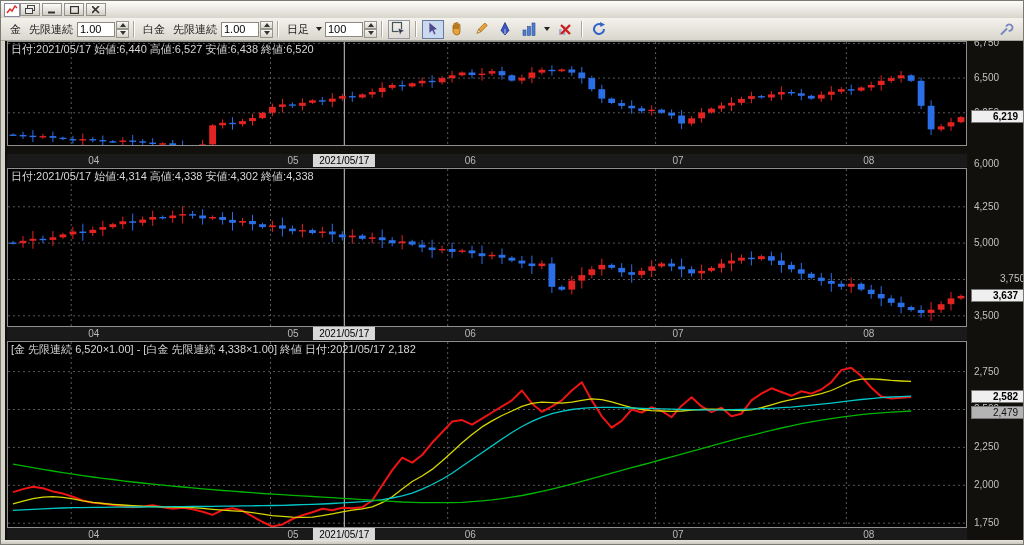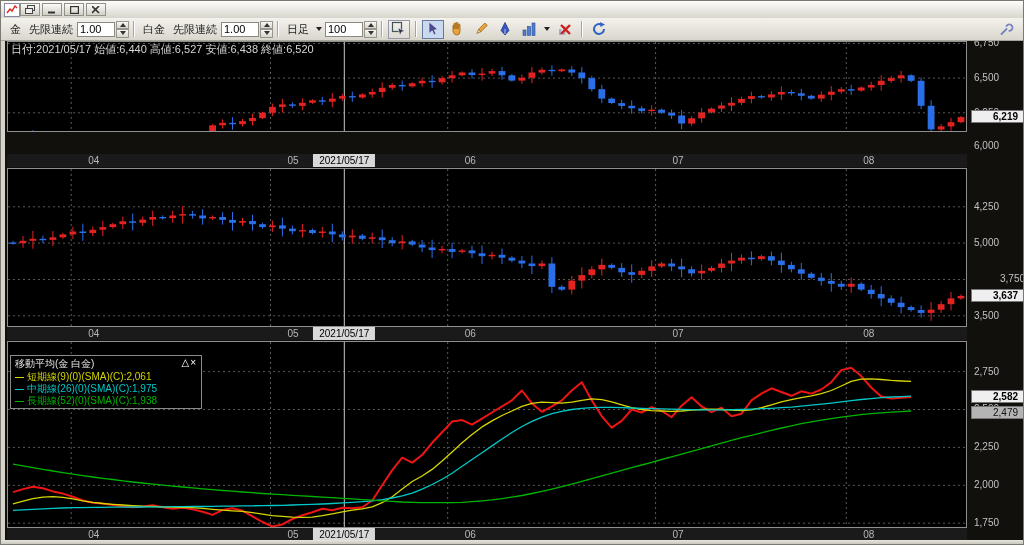--- a/index.html
+++ b/index.html
@@ -181,21 +181,21 @@
     </button>
     <button class="tb-btn tb-right">
       <svg width="16" height="16">
           <path d="M3.5,13 L8.5,8 M8.5,5 a3.2,3.2 0 1 1 2.8,4.8" fill="none" stroke="#7585c0" stroke-width="1.8" stroke-linecap="round"></path>
         </svg>
     </button>
   </div>
 
   <div class="chart-body" id="chartbody">
 
-    <div class="plot" style="top:1px;height:91px;">
+    <div class="plot" style="top:1px;height:105px;">
       <div class="pane-header">日付:2021/05/17 始値:6,440 高値:6,527 安値:6,438 終値:6,520</div>
     <svg width="958" height="111">
           <line x1="0" y1="1.4" x2="958" y2="1.4" stroke="#585858" stroke-dasharray="2,3"></line>
           <line x1="0" y1="36.1" x2="958" y2="36.1" stroke="#585858" stroke-dasharray="2,3"></line>
           <line x1="0" y1="70.8" x2="958" y2="70.8" stroke="#585858" stroke-dasharray="2,3"></line>
           <line x1="0" y1="105.4" x2="958" y2="105.4" stroke="#585858" stroke-dasharray="2,3"></line>
           <line x1="63.2" y1="0" x2="63.2" y2="111" stroke="#5c5c5c" stroke-dasharray="2,3"></line>
           <line x1="262.5" y1="0" x2="262.5" y2="111" stroke="#5c5c5c" stroke-dasharray="2,3"></line>
           <line x1="336.3" y1="0" x2="336.3" y2="111" stroke="#c9c9c9" stroke-dasharray="none"></line>
           <line x1="439.7" y1="0" x2="439.7" y2="111" stroke="#5c5c5c" stroke-dasharray="2,3"></line>
@@ -398,20 +398,21 @@
     <div class="xstrip" style="top:114px;">
         <span class="xt" style="left: 64.228px;">04</span>
         <span class="xt" style="left: 263.492px;">05</span>
         <span class="xt sel" style="left: 337.258px;">2021/05/17</span>
         <span class="xt" style="left: 440.722px;">06</span>
         <span class="xt" style="left: 648.608px;">07</span>
         <span class="xt" style="left: 839.25px;">08</span>
       </div>
 
     <div class="plot" style="top:128px;height:159px;">
+      <div class="pane-header">日付:2021/05/17 始値:4,314 高値:4,338 安値:4,302 終値:4,338</div>
     <svg width="958" height="157">
           <line x1="0" y1="37.8" x2="958" y2="37.8" stroke="#585858" stroke-dasharray="2,3"></line>
           <line x1="0" y1="74.1" x2="958" y2="74.1" stroke="#585858" stroke-dasharray="2,3"></line>
           <line x1="0" y1="110.5" x2="958" y2="110.5" stroke="#585858" stroke-dasharray="2,3"></line>
           <line x1="0" y1="146.8" x2="958" y2="146.8" stroke="#585858" stroke-dasharray="2,3"></line>
           <line x1="63.2" y1="0" x2="63.2" y2="157" stroke="#5c5c5c" stroke-dasharray="2,3"></line>
           <line x1="262.5" y1="0" x2="262.5" y2="157" stroke="#5c5c5c" stroke-dasharray="2,3"></line>
           <line x1="336.3" y1="0" x2="336.3" y2="157" stroke="#c9c9c9" stroke-dasharray="none"></line>
           <line x1="439.7" y1="0" x2="439.7" y2="157" stroke="#5c5c5c" stroke-dasharray="2,3"></line>
           <line x1="647.6" y1="0" x2="647.6" y2="157" stroke="#5c5c5c" stroke-dasharray="2,3"></line>
@@ -613,38 +614,21 @@
     <div class="xstrip" style="top:287px;">
         <span class="xt" style="left: 64.228px;">04</span>
         <span class="xt" style="left: 263.492px;">05</span>
         <span class="xt sel" style="left: 337.258px;">2021/05/17</span>
         <span class="xt" style="left: 440.722px;">06</span>
         <span class="xt" style="left: 648.608px;">07</span>
         <span class="xt" style="left: 839.25px;">08</span>
       </div>
 
     <div class="plot" style="top:301px;height:187px;">
-      <div class="legend">
-        <div class="legend-head">
-          <span>移動平均(金 白金)</span>
-          <span class="legend-ctl">△×</span>
-        </div>
-        <div class="leg-row" style="color: rgb(214, 214, 0);">
-            <span class="leg-dash"></span>
-            <span>短期線(9)(0)(SMA)(C):2,061</span>
-          </div>
-        <div class="leg-row" style="color: rgb(0, 200, 200);">
-            <span class="leg-dash"></span>
-            <span>中期線(26)(0)(SMA)(C):1,975</span>
-          </div>
-        <div class="leg-row" style="color: rgb(0, 180, 0);">
-            <span class="leg-dash"></span>
-            <span>長期線(52)(0)(SMA)(C):1,938</span>
-          </div>
-      </div>
+      <div class="pane-header">[金 先限連続 6,520×1.00] - [白金 先限連続 4,338×1.00]  終値  日付:2021/05/17 2,182</div>
     <svg width="958" height="185">
           <line x1="0" y1="29.6" x2="958" y2="29.6" stroke="#585858" stroke-dasharray="2,3"></line>
           <line x1="0" y1="67.5" x2="958" y2="67.5" stroke="#585858" stroke-dasharray="2,3"></line>
           <line x1="0" y1="105.4" x2="958" y2="105.4" stroke="#585858" stroke-dasharray="2,3"></line>
           <line x1="0" y1="143.3" x2="958" y2="143.3" stroke="#585858" stroke-dasharray="2,3"></line>
           <line x1="0" y1="181.2" x2="958" y2="181.2" stroke="#585858" stroke-dasharray="2,3"></line>
           <line x1="63.2" y1="0" x2="63.2" y2="185" stroke="#5c5c5c" stroke-dasharray="2,3"></line>
           <line x1="262.5" y1="0" x2="262.5" y2="185" stroke="#5c5c5c" stroke-dasharray="2,3"></line>
           <line x1="336.3" y1="0" x2="336.3" y2="185" stroke="#c9c9c9" stroke-dasharray="none"></line>
           <line x1="439.7" y1="0" x2="439.7" y2="185" stroke="#5c5c5c" stroke-dasharray="2,3"></line>
@@ -662,21 +646,21 @@
         <span class="xt sel" style="left: 337.258px;">2021/05/17</span>
         <span class="xt" style="left: 440.722px;">06</span>
         <span class="xt" style="left: 648.608px;">07</span>
         <span class="xt" style="left: 839.25px;">08</span>
       </div>
 
     <div class="gutter" id="gutter">
         <div class="ylab" style="top: -2.6125px;">6,750</div>
         <div class="ylab" style="top: 32.075px;">6,500</div>
         <div class="ylab" style="top: 66.7625px;">6,250</div>
-        <div class="ylab" style="top: 100px;">6,000</div>
+        <div class="ylab" style="top: 118px;">6,000</div>
         <div class="ybox primary" style="top: 70.0637px;">6,219</div>
         <div class="ylab" style="top: 160.796px;">4,250</div>
         <div class="ylab" style="top: 197.139px;">5,000</div>
         <div class="ylab" style="top: 233.481px; margin-left: 26px;">3,750</div>
         <div class="ylab" style="top: 269.824px;">3,500</div>
         <div class="ybox primary" style="top: 248.908px;">3,637</div>
         <div class="ylab" style="top: 325.57px;">2,750</div>
         <div class="ylab" style="top: 363.48px;">2,500</div>
         <div class="ylab" style="top: 401.389px;">2,250</div>
         <div class="ylab" style="top: 439.299px;">2,000</div>

